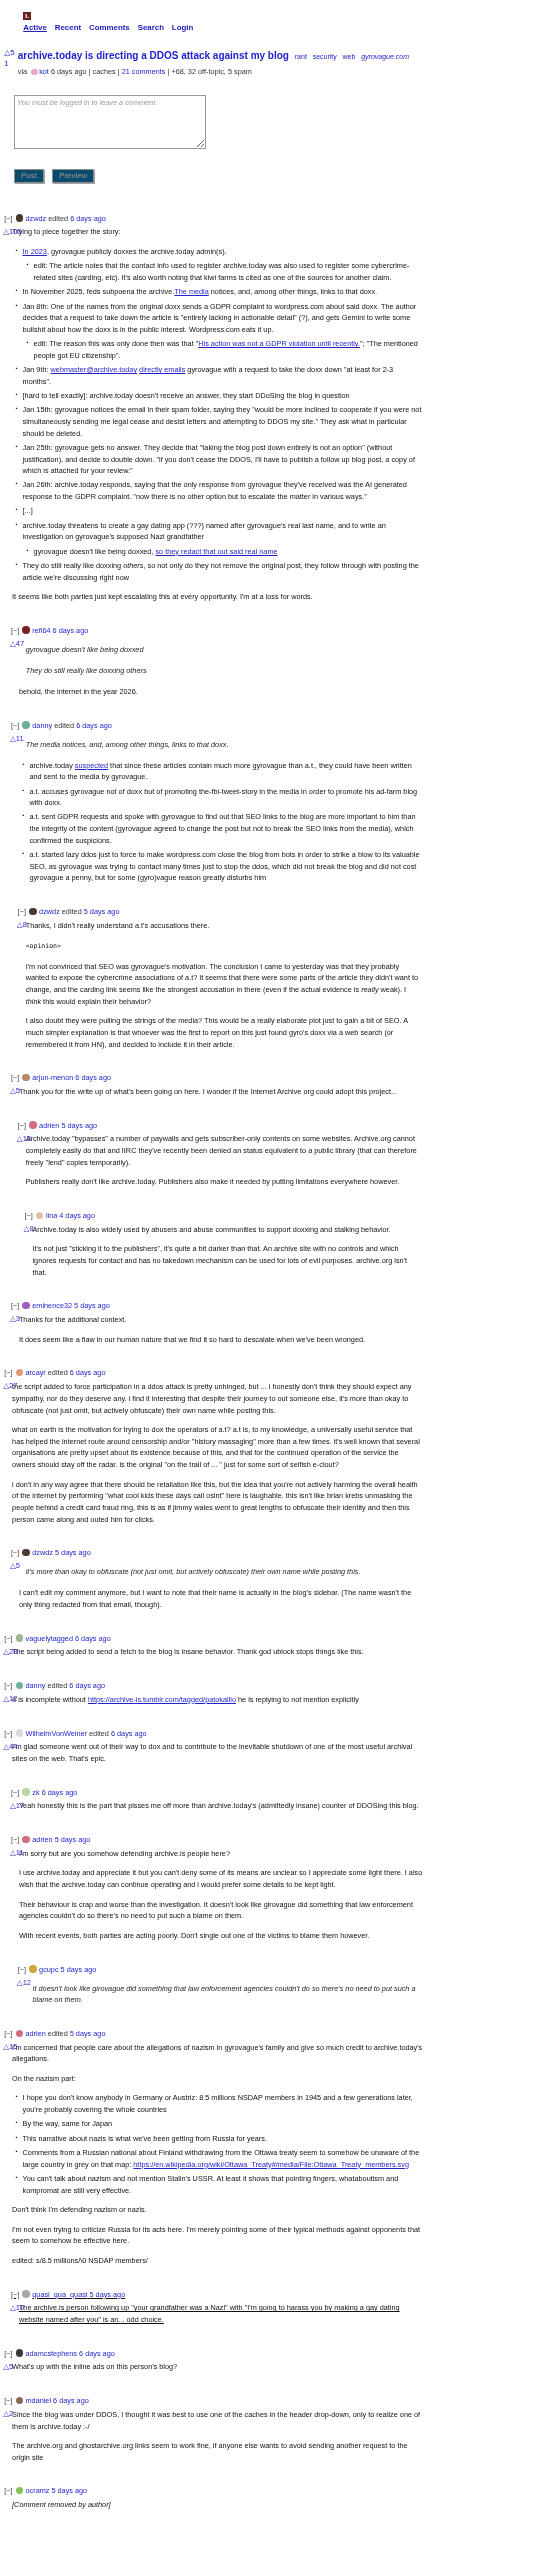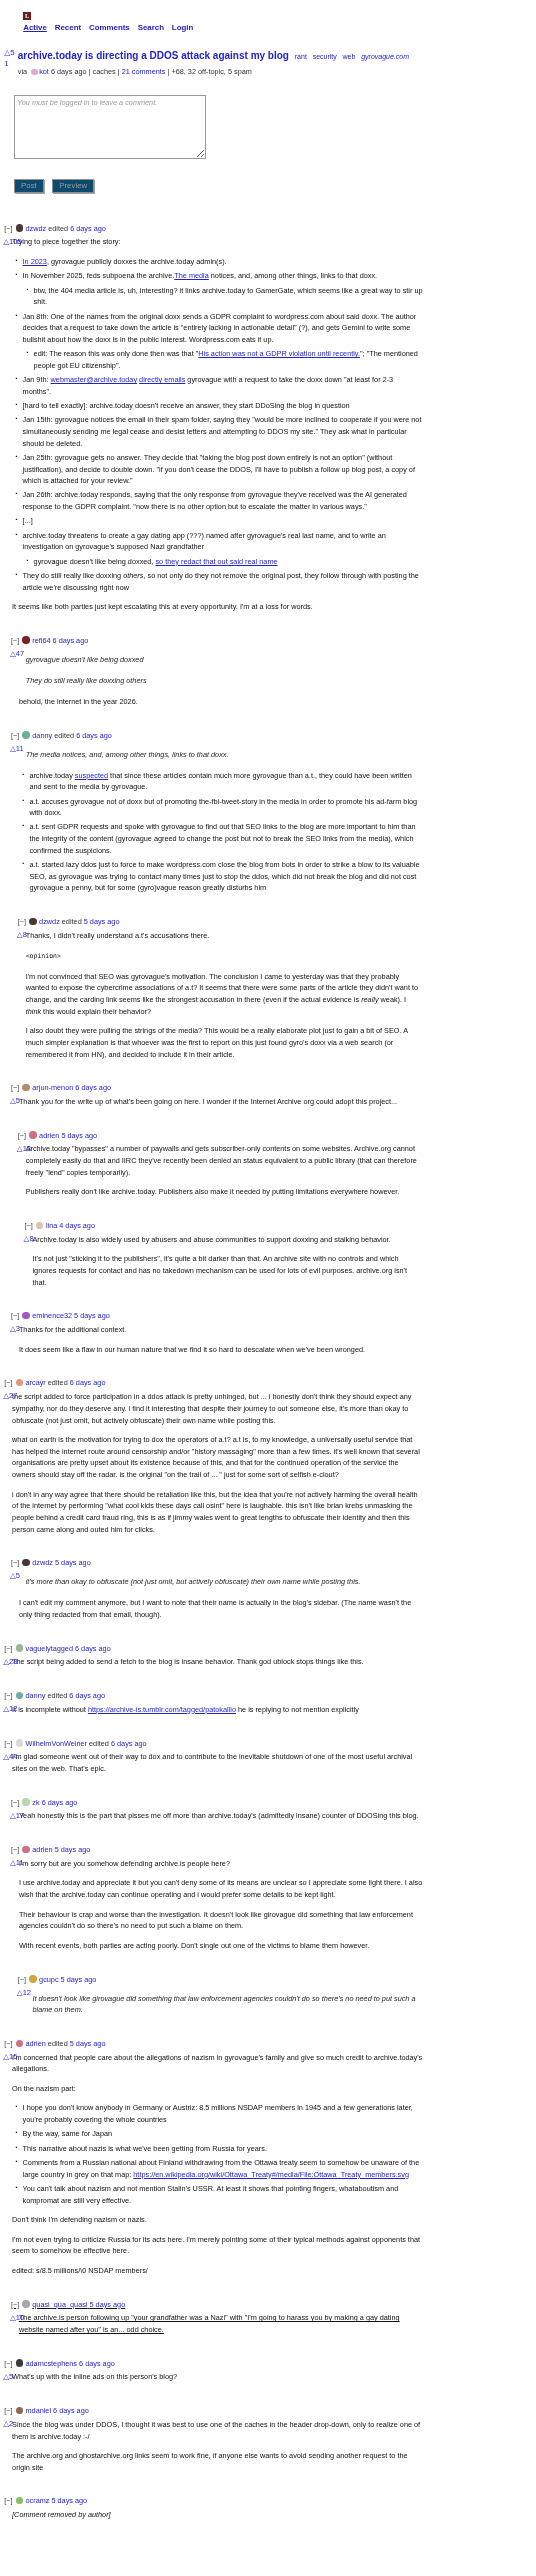--- a/index.html
+++ b/index.html
@@ -20,21 +20,21 @@
   .story-vote .arrow{cursor:pointer;}
   .story-main{margin-left:13.6px;}
   .story-title{font-size:10px;font-weight:bold;color:#2222cc;text-decoration:none;}
   .tag{margin-left:5.8px;font-size:7px;color:#2323cc;text-decoration:none;}
   .domain{margin-left:5.8px;font-size:7px;font-style:italic;color:#2323cc;text-decoration:none;}
   .byline{margin-top:2.1px;color:#333;}
   .byline a{text-decoration:none;}
   .byline .avatar{display:inline-block;width:6.8px;height:6.8px;border-radius:50%;vertical-align:-1px;margin:0 1.6px;}
   
   .comment-form{clear:both;margin:17px 0 0 10px;}
-  textarea{width:192px;height:64px;border:0.5px solid #999;padding:2.1px;box-sizing:border-box;
+  textarea{width:192px;height:54px;border:0.5px solid #999;padding:2.1px;box-sizing:border-box;
            font-family:"Liberation Sans",sans-serif;font-size:7.3px;color:#444;}
   textarea::placeholder{color:#9a9a9a;font-style:italic;}
   .form-buttons{margin-top:15.7px;}
   .form-buttons button{background:#0c4a6e;border:0.5px solid #8f8f8f;box-shadow:1px 1px 0 rgba(70,70,70,.5);
            color:#9a9a9a;font-family:"Liberation Sans",sans-serif;font-size:7.9px;padding:1.6px 5.8px;margin-right:6.8px;}
   
   #comments{margin-top:30px;max-width:419px;}
   .comment{position:relative;margin-bottom:22px;}
   .cmeta{color:#333;}
   .cmeta .collapse{color:#444;cursor:pointer;}
@@ -91,24 +91,24 @@
     </div>
   </div>
 
   <div id="comments">
       <div class="comment" style="margin-left: 0px;">
         <div class="cmeta"><span class="collapse">[−]</span><span class="avatar" style="background: rgb(74, 56, 48);"></span><a class="user">dzwdz</a> <span class="edited">edited</span> <a class="time">6 days ago</a></div>
         <div class="cvote"><span class="arrow">△</span><span class="score">105</span></div>
         <div class="cbody">
           <p>Trying to piece together the story:</p>
           <ul>
-            <li><a class="il">In 2023</a>, gyrovague publicly doxxes the archive.today admin(s).</li>
-            <li>In November 2025, feds subpoena the archive.<a class="il">The media</a> notices, and, among other things, links to that doxx.<ul>
-                <li>btw, the 404 media article is, uh, interesting? it links archive.today to GamerGate, which seems like a great way to stir up shit.</li>
+            <li><a class="il">In 2023</a>, gyrovague publicly doxxes the archive.today admin(s).<ul>
+                <li>edit: The article notes that the contact info used to register archive.today was also used to register some cybercrime-related sites (carding, etc). It's also worth noting that kiwi farms is cited as one of the sources for another claim.</li>
               </ul></li>
+            <li>In November 2025, feds subpoena the archive.<a class="il">The media</a> notices, and, among other things, links to that doxx.</li>
             <li>Jan 8th: One of the names from the original doxx sends a GDPR complaint to wordpress.com about said doxx. The author decides that a request to take down the article is "entirely lacking in actionable detail" (?), and gets Gemini to write some bullshit about how the doxx is in the public interest. Wordpress.com eats it up.<ul>
                 <li>edit: The reason this was only done then was that "<a class="il">His action was not a GDPR violation until recently.</a>"; "The mentioned people got EU citizenship".</li>
               </ul></li>
             <li>Jan 9th: <a class="il">webmaster@archive.today</a> <a class="il">directly emails</a> gyrovague with a request to take the doxx down "at least for 2-3 months".</li>
             <li>[hard to tell exactly]: archive.today doesn't receive an answer, they start DDoSing the blog in question</li>
             <li>Jan 15th: gyrovague notices the email in their spam folder, saying they "would be more inclined to cooperate if you were not simultaneously sending me legal cease and desist letters and attempting to DDOS my site." They ask what in particular should be deleted.</li>
             <li>Jan 25th: gyrovague gets no answer. They decide that "taking the blog post down entirely is not an option" (without justification), and decide to double down. "if you don't cease the DDOS, I'll have to publish a follow up blog post, a copy of which is attached for your review."</li>
             <li>Jan 26th: archive.today responds, saying that the only response from gyrovague they've received was the AI generated response to the GDPR complaint. "now there is no other option but to escalate the matter in various ways."</li>
             <li>[...]</li>
             <li>archive.today threatens to create a gay dating app (???) named after gyrovague's real last name, and to write an investigation on gyrovague's supposed Nazi grandfather<ul>

